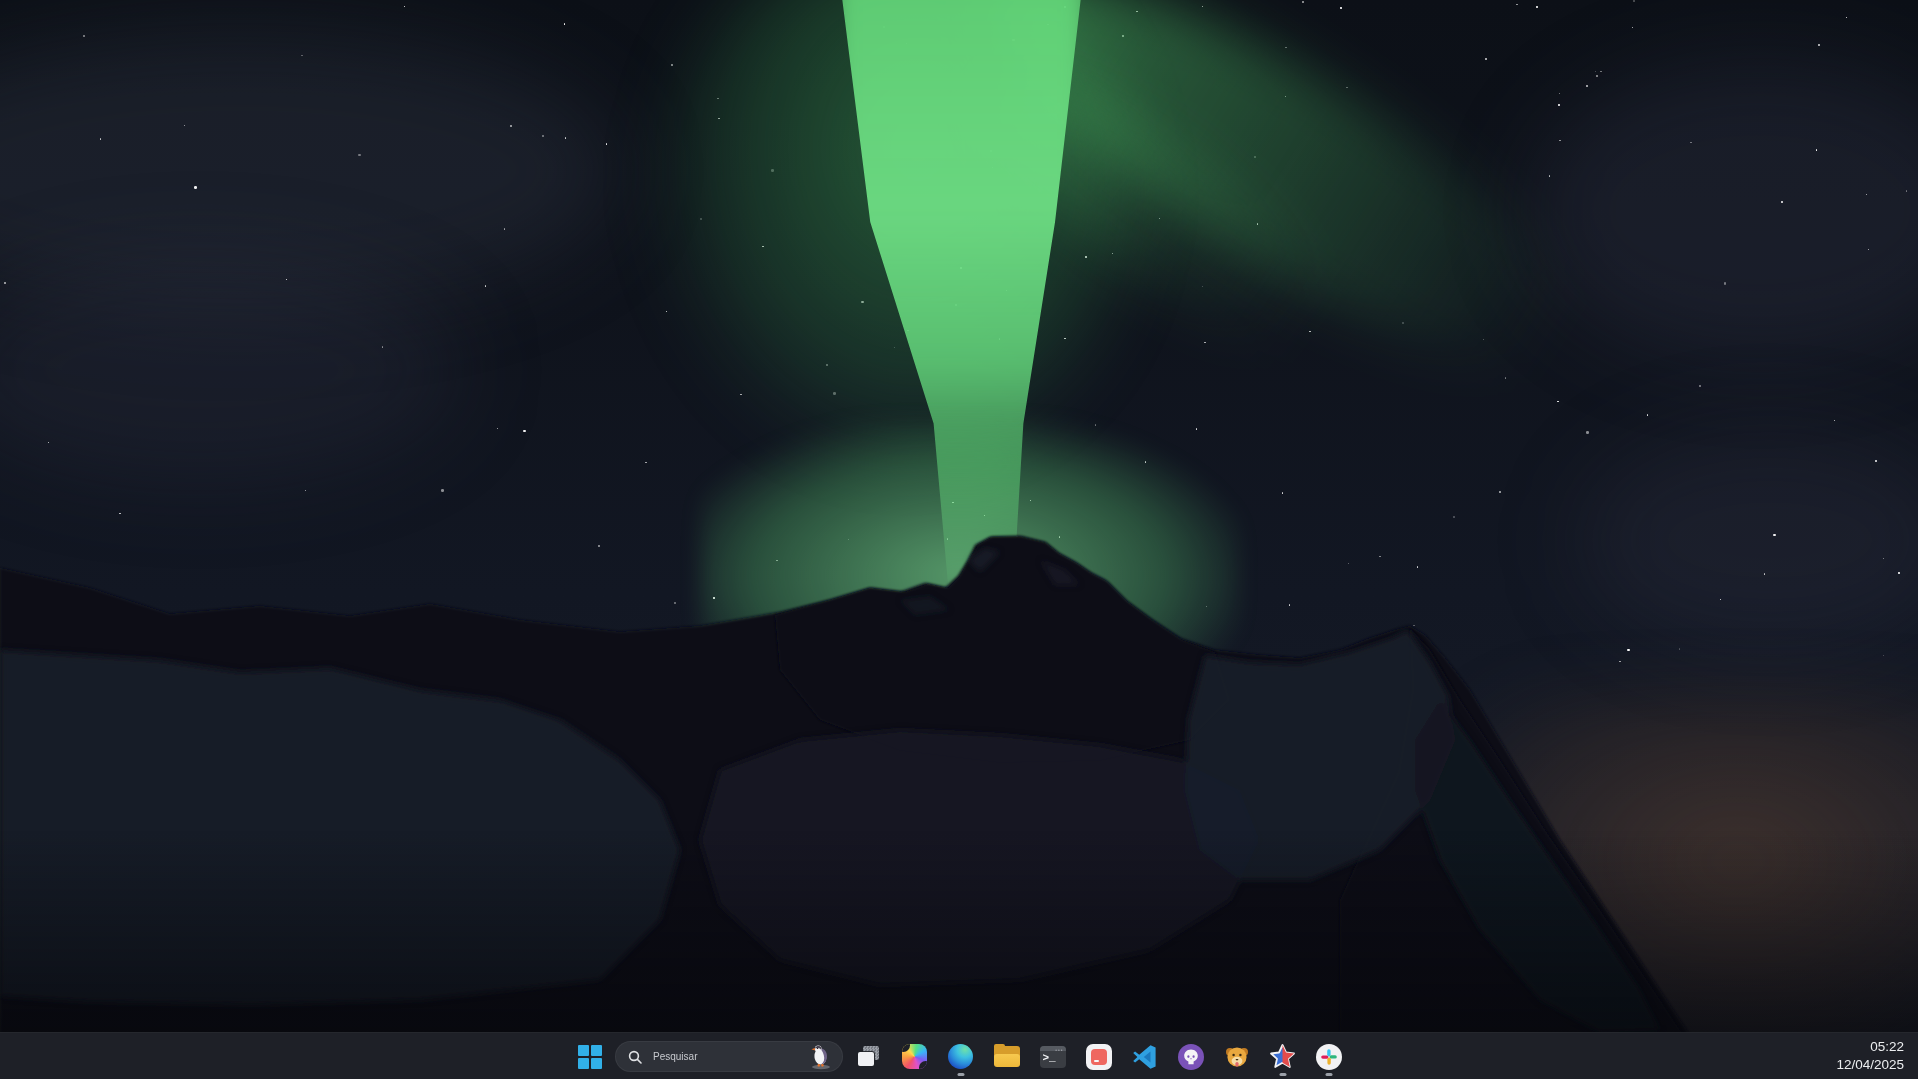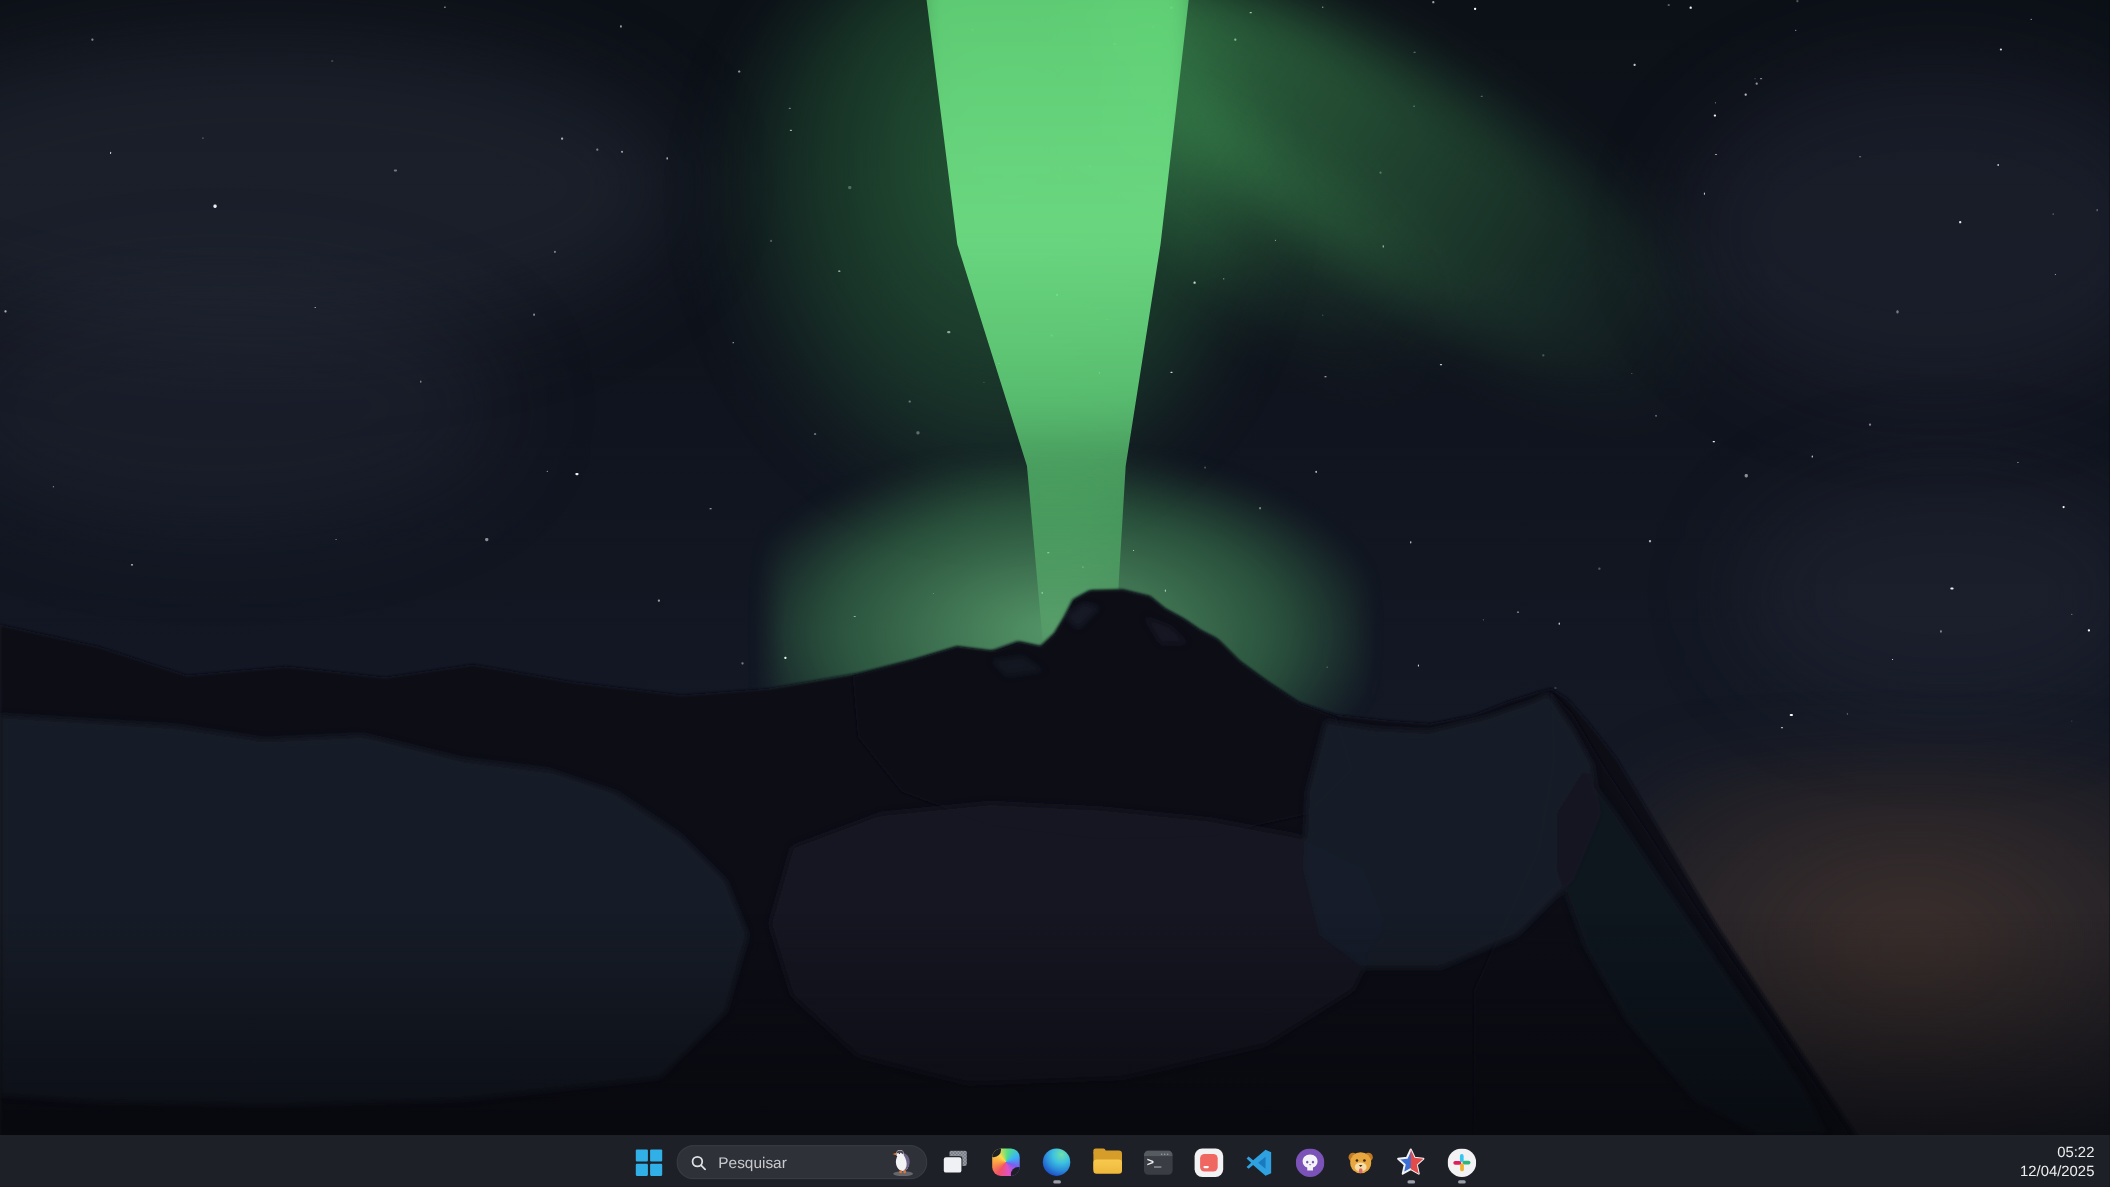--- a/index.html
+++ b/index.html
@@ -48,21 +48,21 @@
     align-items:center;justify-content:center;cursor:pointer;}
   .run-dot{display:none;position:absolute;bottom:1px;left:50%;transform:translateX(-50%);
     width:7px;height:3px;border-radius:2px;background:#9ba0a8;}
   
   .win-logo{display:grid;grid-template-columns:11px 11px;grid-template-rows:11px 11px;gap:2px;}
   .win-logo span{background:#31b0e8;border-radius:1px;}
   
   .search-pill{display:flex;align-items:center;height:31px;width:228px;background:#2e3138;
     border:1px solid rgba(255,255,255,0.05);border-radius:17px;padding:0 8px 0 12px;cursor:pointer;}
   .search-pill input{flex:1;background:transparent;border:none;outline:none;color:#d946ef;
-    font-size:14px;min-width:0;}
+    font-size:10px;min-width:0;}
   .search-pill input::placeholder{color:#c7c9cе;color:#c7c9ce;}
   .mag{margin-right:9px;flex:0 0 auto;}
   .puffin{flex:0 0 auto;margin-left:4px;}
   
   .ic{position:relative;width:27px;height:27px;display:flex;align-items:center;justify-content:center;}
   
   .tv-back{position:absolute;left:8px;top:3px;width:16px;height:14px;border-radius:2px;
     background:repeating-conic-gradient(#9a9ea6 0 25%,#777b83 0 50%) 0 0/3px 3px;}
   .tv-front{position:absolute;left:3px;top:9px;width:16px;height:14px;border-radius:2px;background:#f0f1f4;
     box-shadow:0 0 0 1px rgba(30,32,39,0.9);}

